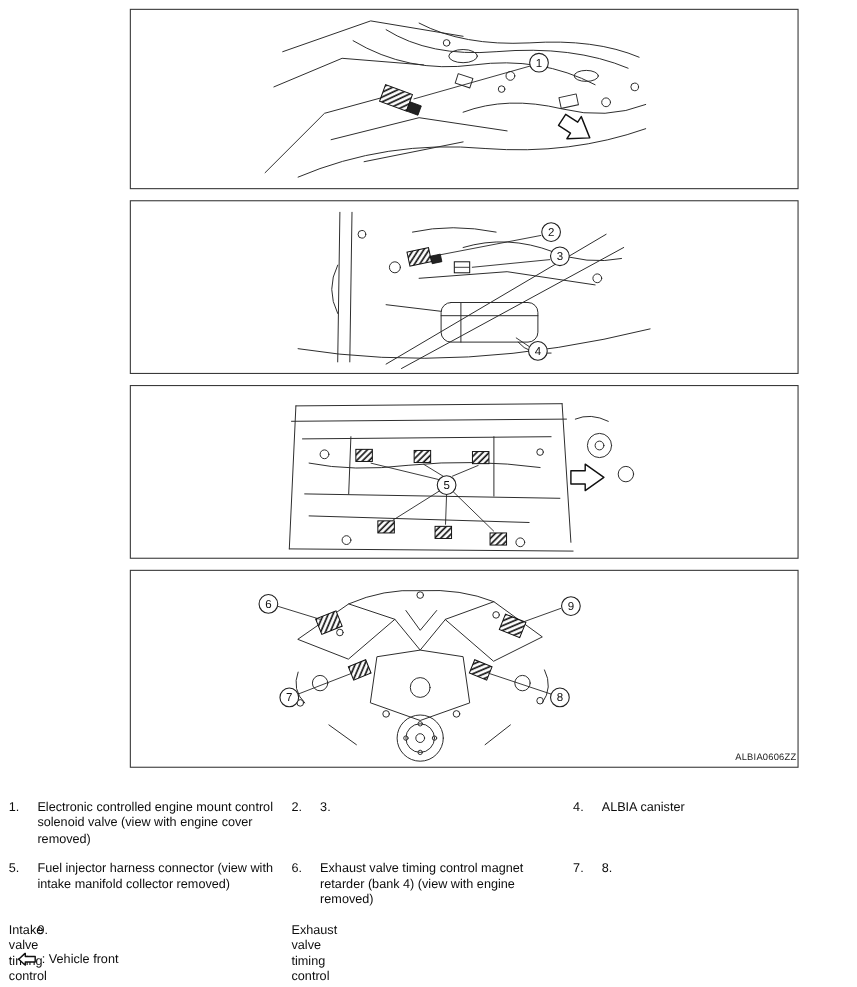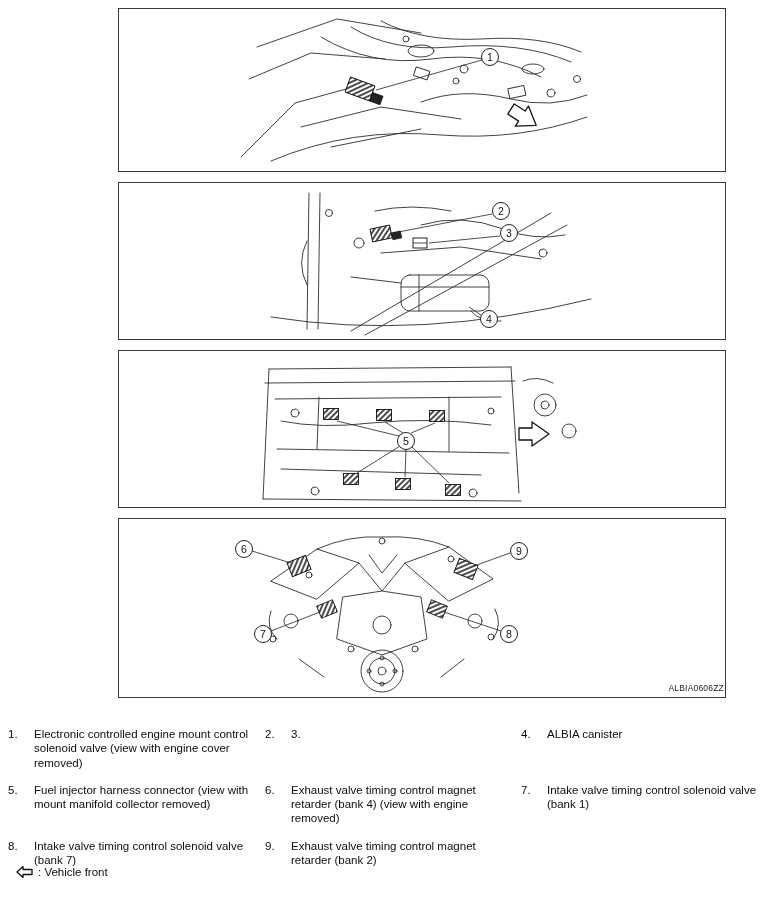--- a/index.html
+++ b/index.html
@@ -267,26 +267,25 @@
 
   <div class="legend">
     <div class="lnum">1.</div>
     <div class="ltext">Electronic controlled engine mount control solenoid valve (view with engine cover removed)</div>
     <div class="lnum">2.</div>
     <div class="lnum">3.</div>
 
     <div class="lnum">4.</div>
     <div class="ltext">ALBIA canister</div>
     <div class="lnum">5.</div>
-    <div class="ltext">Fuel injector harness connector (view with mount manifold collector removed)</div>
+    <div class="ltext">Fuel injector harness connector (view with intake manifold collector removed)</div>
     <div class="lnum">6.</div>
     <div class="ltext">Exhaust valve timing control magnet retarder (bank 4) (view with engine removed)</div>
 
     <div class="lnum">7.</div>
-    <div class="ltext">Intake valve timing control solenoid valve (bank 1)</div>
     <div class="lnum">8.</div>
     <div class="ltext">Intake valve timing control solenoid valve (bank 7)</div>
     <div class="lnum">9.</div>
     <div class="ltext">Exhaust valve timing control magnet retarder (bank 2)</div>
   </div>
 
   <div class="footer">
     <svg width="17" height="12" viewBox="0 0 17 12">
       <polygon class="oarrow" points="16,3.5 7,3.5 7,0.5 1,6 7,11.5 7,8.5 16,8.5"></polygon>
     </svg>

